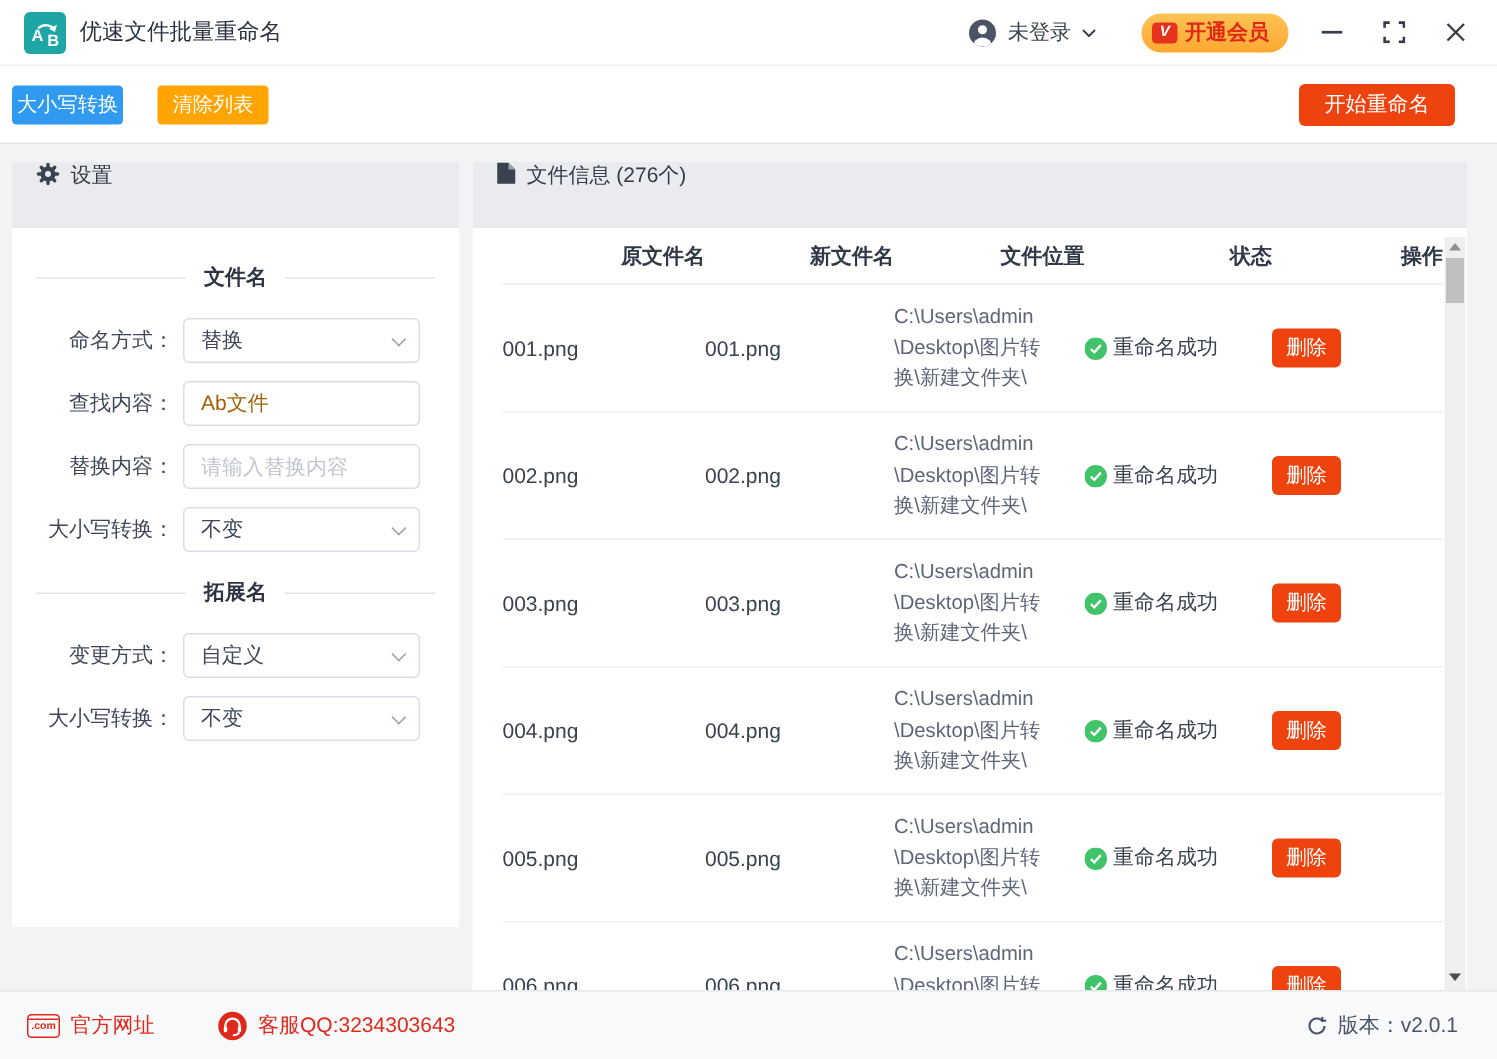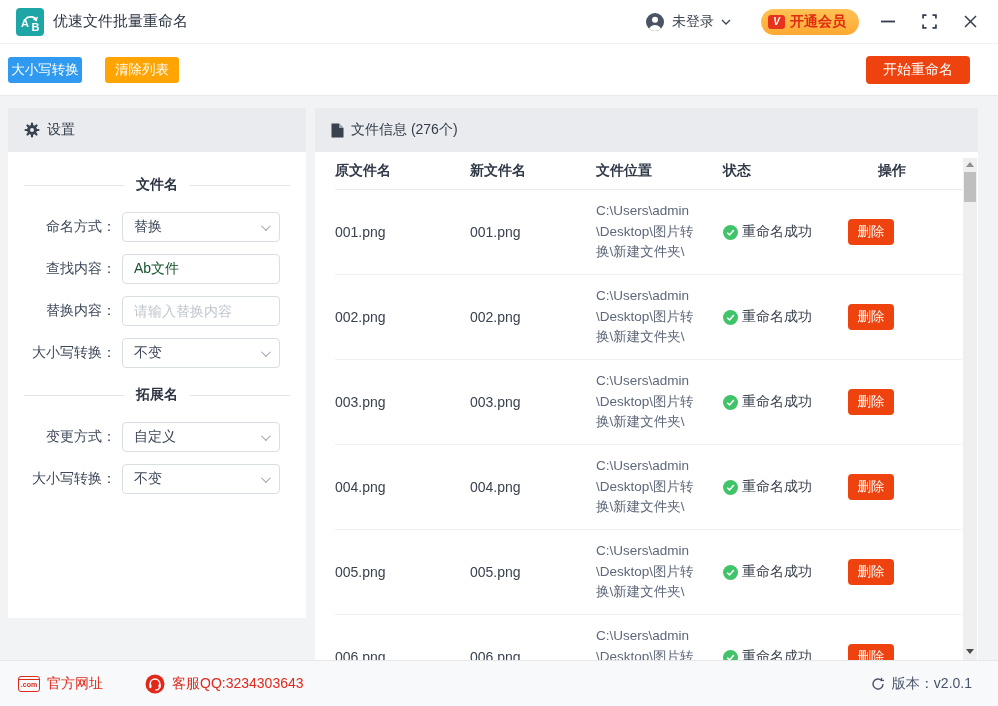--- a/index.html
+++ b/index.html
@@ -30,48 +30,48 @@
              display: flex; align-items: center; padding: 0 28px 0 8px; }
   .btn { border: none; border-radius: 3px; color: #fff; font-size: 13.5px; cursor: pointer;
          font-family: "Liberation Sans", sans-serif; }
   .btn-add { background: #2f9af0; width: 74px; height: 26px; }
   .btn-clear { background: #ffa400; width: 74px; height: 26px; margin-left: 23px; }
   .btn-start { background: #ee430e; width: 104px; height: 28px; margin-left: auto;
                border-radius: 4px; font-size: 14px; }
 
   
   .main { flex: 1; background: #f2f3f5; display: flex; gap: 9px; padding: 12px 20px 0 8px; overflow: hidden; }
-  .panel-header { height: 44px; flex: none; background: #e9ebee; display: flex; align-items: center;
+  .panel-header { height: 44px; flex: none; background: #e9ebee; display: flex; align-items: flex-start;
                   gap: 7px; padding: 0 16px; font-size: 14px; color: #333c4b; }
 
   
   .settings-panel { width: 298px; flex: none; height: 510px; background: #fff; overflow: hidden; }
   .settings-body { padding: 20px 16px 0 16px; }
   .section-head { display: flex; align-items: center; gap: 12px; margin: 4px 0 18px 0; }
   .section-head .line { flex: 1; height: 1px; background: #e2e5e9; }
   .section-title { font-size: 14px; font-weight: bold; color: #2d3545; }
   .field { display: flex; align-items: center; margin-bottom: 12px; }
   .field label { width: 92px; flex: none; text-align: right; font-size: 14px; color: #3e4859; }
   .control { margin-left: 6px; width: 158px; height: 30px; border: 1px solid #d9dde4;
              border-radius: 4px; background: #fff; }
   .select { display: flex; align-items: center; justify-content: space-between; padding: 0 11px;
             font-size: 14px; color: #3e4859; cursor: pointer; }
   .chev { width: 7px; height: 7px; border-right: 1.4px solid #9aa3b2; border-bottom: 1.4px solid #9aa3b2;
           transform: rotate(45deg) translateY(-2px); }
-  input.control { padding: 0 11px; font-size: 14px; color: #14532d; outline: none;
+  input.control { padding: 0 11px; font-size: 14px; color: #a16207; outline: none;
                   font-family: "Liberation Sans", sans-serif; }
   input.control::placeholder { color: #c1c6cf; }
   .sec2 { margin-top: 18px; justify-content: space-between; }
 
   
   .files-panel { flex: 1; height: 552px; background: #fff; position: relative; overflow: hidden; }
   .thead, .tr { display: grid; grid-template-columns: 135px 126px 127px 125px 1fr;
                 align-items: center; margin: 0 16px 0 20px; }
   .thead { height: 38px; font-size: 14px; font-weight: bold; color: #303a49;
-           border-bottom: 1px solid #e8ebef; }
+           border-bottom: 1px solid #e8ebef; text-align: right; }
   .th-action { padding-left: 30px; }
   .tr { height: 85px; border-bottom: 1px solid #edf0f4; }
   .td { font-size: 14px; color: #39424f; padding-right: 30px; }
   .td-path { color: #5d6779; font-size: 13.5px; line-height: 1.55; word-break: break-all;
              padding-right: 22px; }
   .td-status { display: flex; align-items: center; gap: 4px; }
   .del-btn { width: 46px; height: 26px; background: #ee430e; border: none; border-radius: 4px;
              color: #fff; font-size: 13.5px; cursor: pointer; font-family: "Liberation Sans", sans-serif; }
   .check-icon { flex: none; display: flex; }
 

